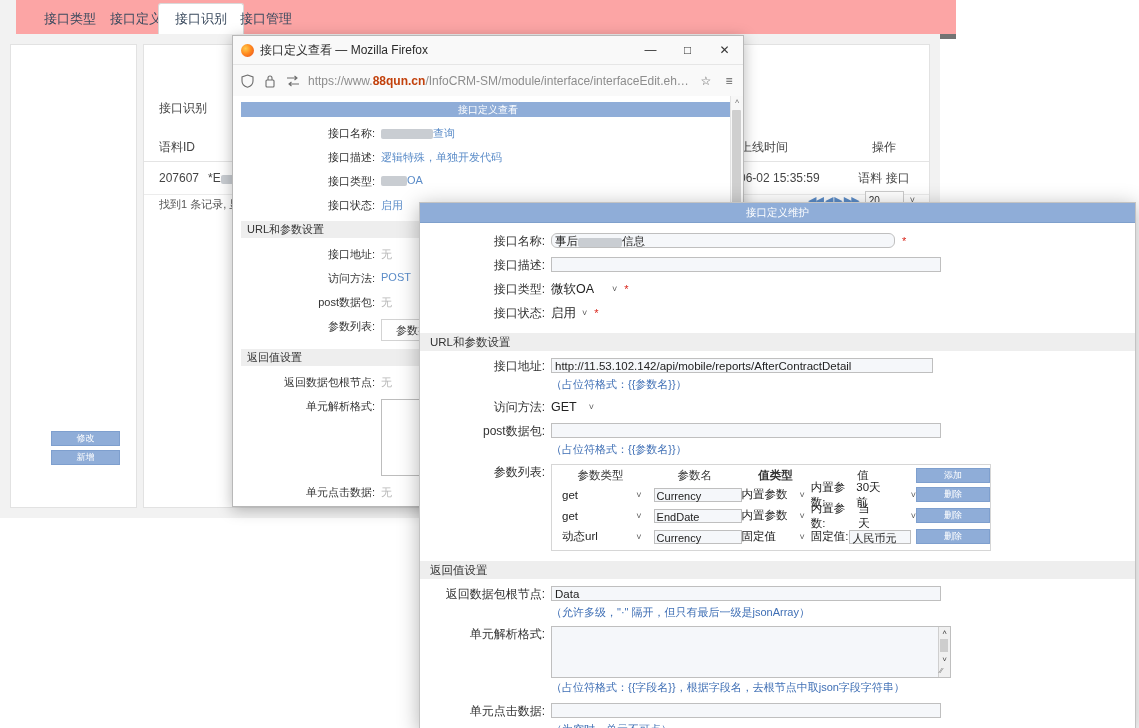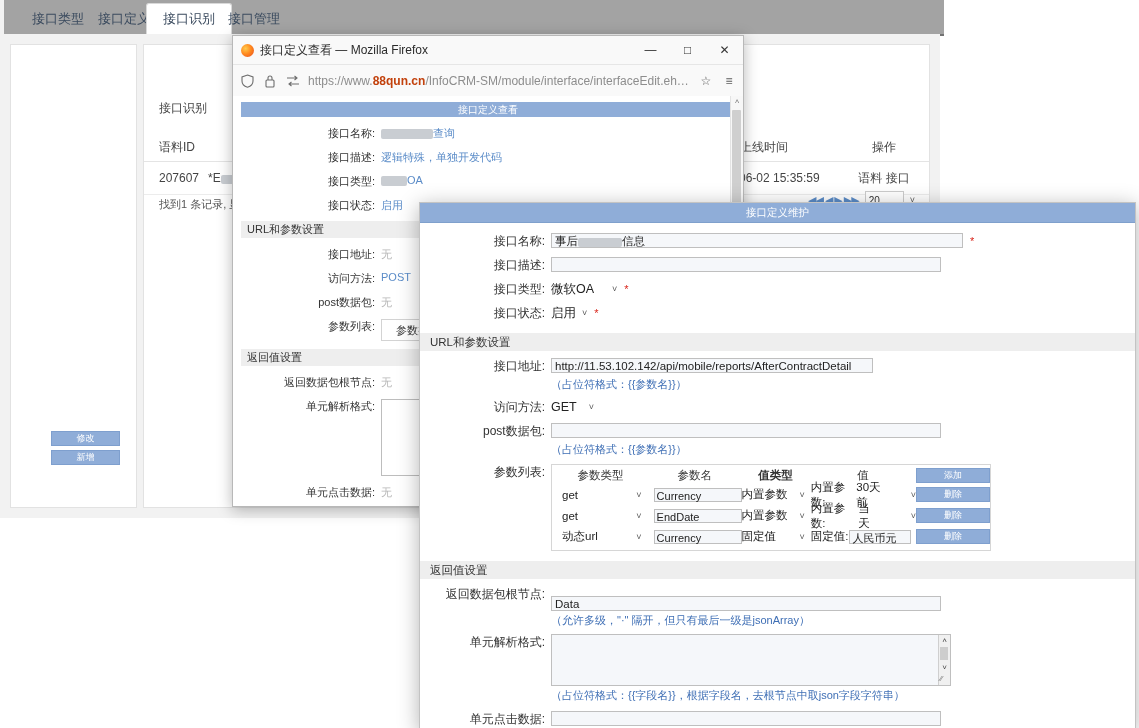--- a/index.html
+++ b/index.html
@@ -7,21 +7,21 @@
     width:1139px;height:728px;overflow:hidden;position:relative;
     background:#ffffff;
     font-family:"Liberation Sans","DejaVu Sans",sans-serif;
     font-size:12px;color:#333;
     -webkit-font-smoothing:antialiased;
   }
   .redact{display:inline-block;background:#c9cdd2;border-radius:2px;vertical-align:-2px;}
 
   
   #bg-app{position:absolute;left:0;top:0;width:940px;height:518px;background:#f2f2f2;}
-  #bg-tabs{position:absolute;left:4px;top:0;height:34px;width:940px;background:#a3a3a3;border-bottom:2px solid #737373;}
+  #bg-tabs{position:absolute;left:16px;top:0;height:34px;width:940px;background:#fca5a5;border-bottom:5px solid #737373;}
   .bg-tab{position:absolute;top:4px;height:29px;line-height:29px;padding:0 16px;font-size:13px;color:#3a4a5e;cursor:default;}
   .bg-tab.active{background:#ffffff;border:1px solid #d9d9d9;border-bottom:1px solid #ffffff;border-radius:3px 3px 0 0;top:3px;height:30px;line-height:30px;}
   #bg-body{position:absolute;left:0;top:34px;width:940px;height:484px;background:#f2f2f2;}
   #bg-left{position:absolute;left:10px;top:10px;width:125px;height:462px;background:#ffffff;border:1px solid #e2e2e2;}
   .tree{position:absolute;left:8px;top:8px;font-size:11px;color:#333;}
   .tree-row{display:flex;align-items:center;height:15px;margin-bottom:2px;white-space:nowrap;}
   .tr-ind{display:inline-block;width:12px;height:15px;position:relative;}
   .tr-ind:before{content:"";position:absolute;left:5px;top:-2px;bottom:8px;border-left:1px dotted #9aa;}
   .tr-ind:after{content:"";position:absolute;left:5px;top:7px;width:6px;border-top:1px dotted #9aa;}
   .ic-pc{display:inline-block;width:11px;height:11px;margin-right:3px;background:linear-gradient(#8fb6de,#4a79ad);border:1px solid #3d6492;border-radius:1px;position:relative;}
@@ -268,21 +268,21 @@
     <div class="thumb"></div>
   </div>
 </div>
 
 <div id="dlg">
 
   <div id="dlg-title">接口定义维护</div>
 
   <div class="d-row" style="margin-top:10px;">
     <span class="d-lab">接口名称:</span>
-    <span class="d-inp" style="width:412px;">事后<span class="redact" style="width:44px;height:9px;"></span>信息</span>
+    <span class="d-inp" style="width:344px;border-radius:6px;">事后<span class="redact" style="width:44px;height:9px;"></span>信息</span>
     <span class="req">*</span>
   </div>
 
   <div class="d-row">
     <span class="d-lab">接口描述:</span>
     <span class="d-inp" style="width:390px;"></span>
   </div>
 
   <div class="d-row">
     <span class="d-lab">接口类型:</span>
@@ -299,21 +299,21 @@
       <span>启用</span>
       <span class="caret">˅</span>
     </span>
     <span class="req">*</span>
   </div>
 
   <div class="d-sec" style="margin-top:11px;">URL和参数设置</div>
 
   <div class="d-row">
     <span class="d-lab">接口地址:</span>
-    <span class="d-inp" style="width:322px;">http://11.53.102.142/api/mobile/reports/AfterContractDetail</span>
+    <span class="d-inp" style="width:382px;">http://11.53.102.142/api/mobile/reports/AfterContractDetail</span>
   </div>
   <div class="d-hint">（占位符格式：{{参数名}}）</div>
 
   <div class="d-row">
     <span class="d-lab">访问方法:</span>
     <span class="d-sel" style="gap:12px;">
       <span>GET</span>
       <span class="caret">˅</span>
     </span>
   </div>
@@ -399,21 +399,21 @@
       <span class="pc5">
           <span class="pbtn">删除</span>
         </span>
     </div>
   </div>
 
   <div class="d-sec" style="margin-top:10px;">返回值设置</div>
 
   <div class="d-row">
     <span class="d-lab">返回数据包根节点:</span>
-    <span class="d-inp" style="width:390px;margin-top:10px;">Data</span>
+    <span class="d-inp" style="width:390px;">Data</span>
   </div>
   <div class="d-hint">（允许多级，"·" 隔开，但只有最后一级是jsonArray）</div>
 
   <div class="d-row" style="margin-top:6px;">
     <span class="d-lab">单元解析格式:</span>
     <span class="d-ta">
       <span id="ta-text" style="white-space:pre;display:block;"></span>
       <span class="ta-sb">
         <span class="a" style="display:block;">˄</span>
         <span class="t"></span>

